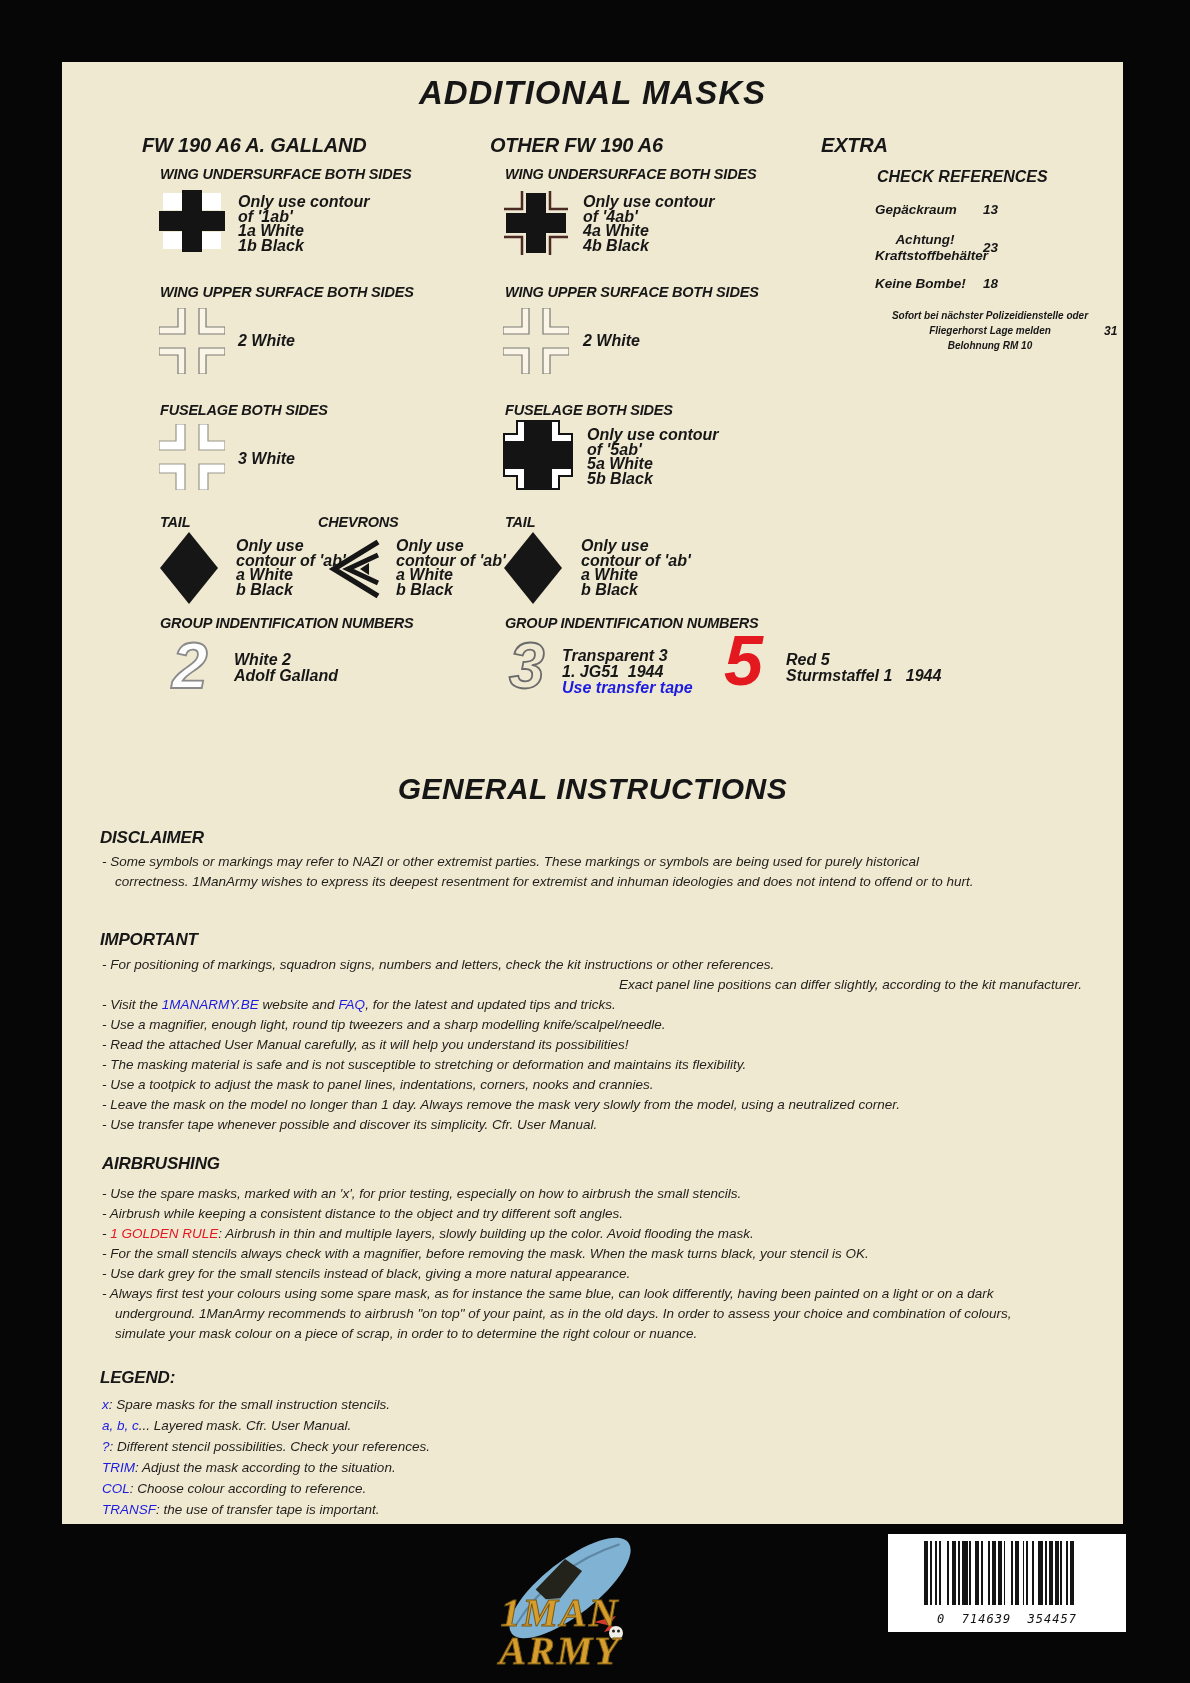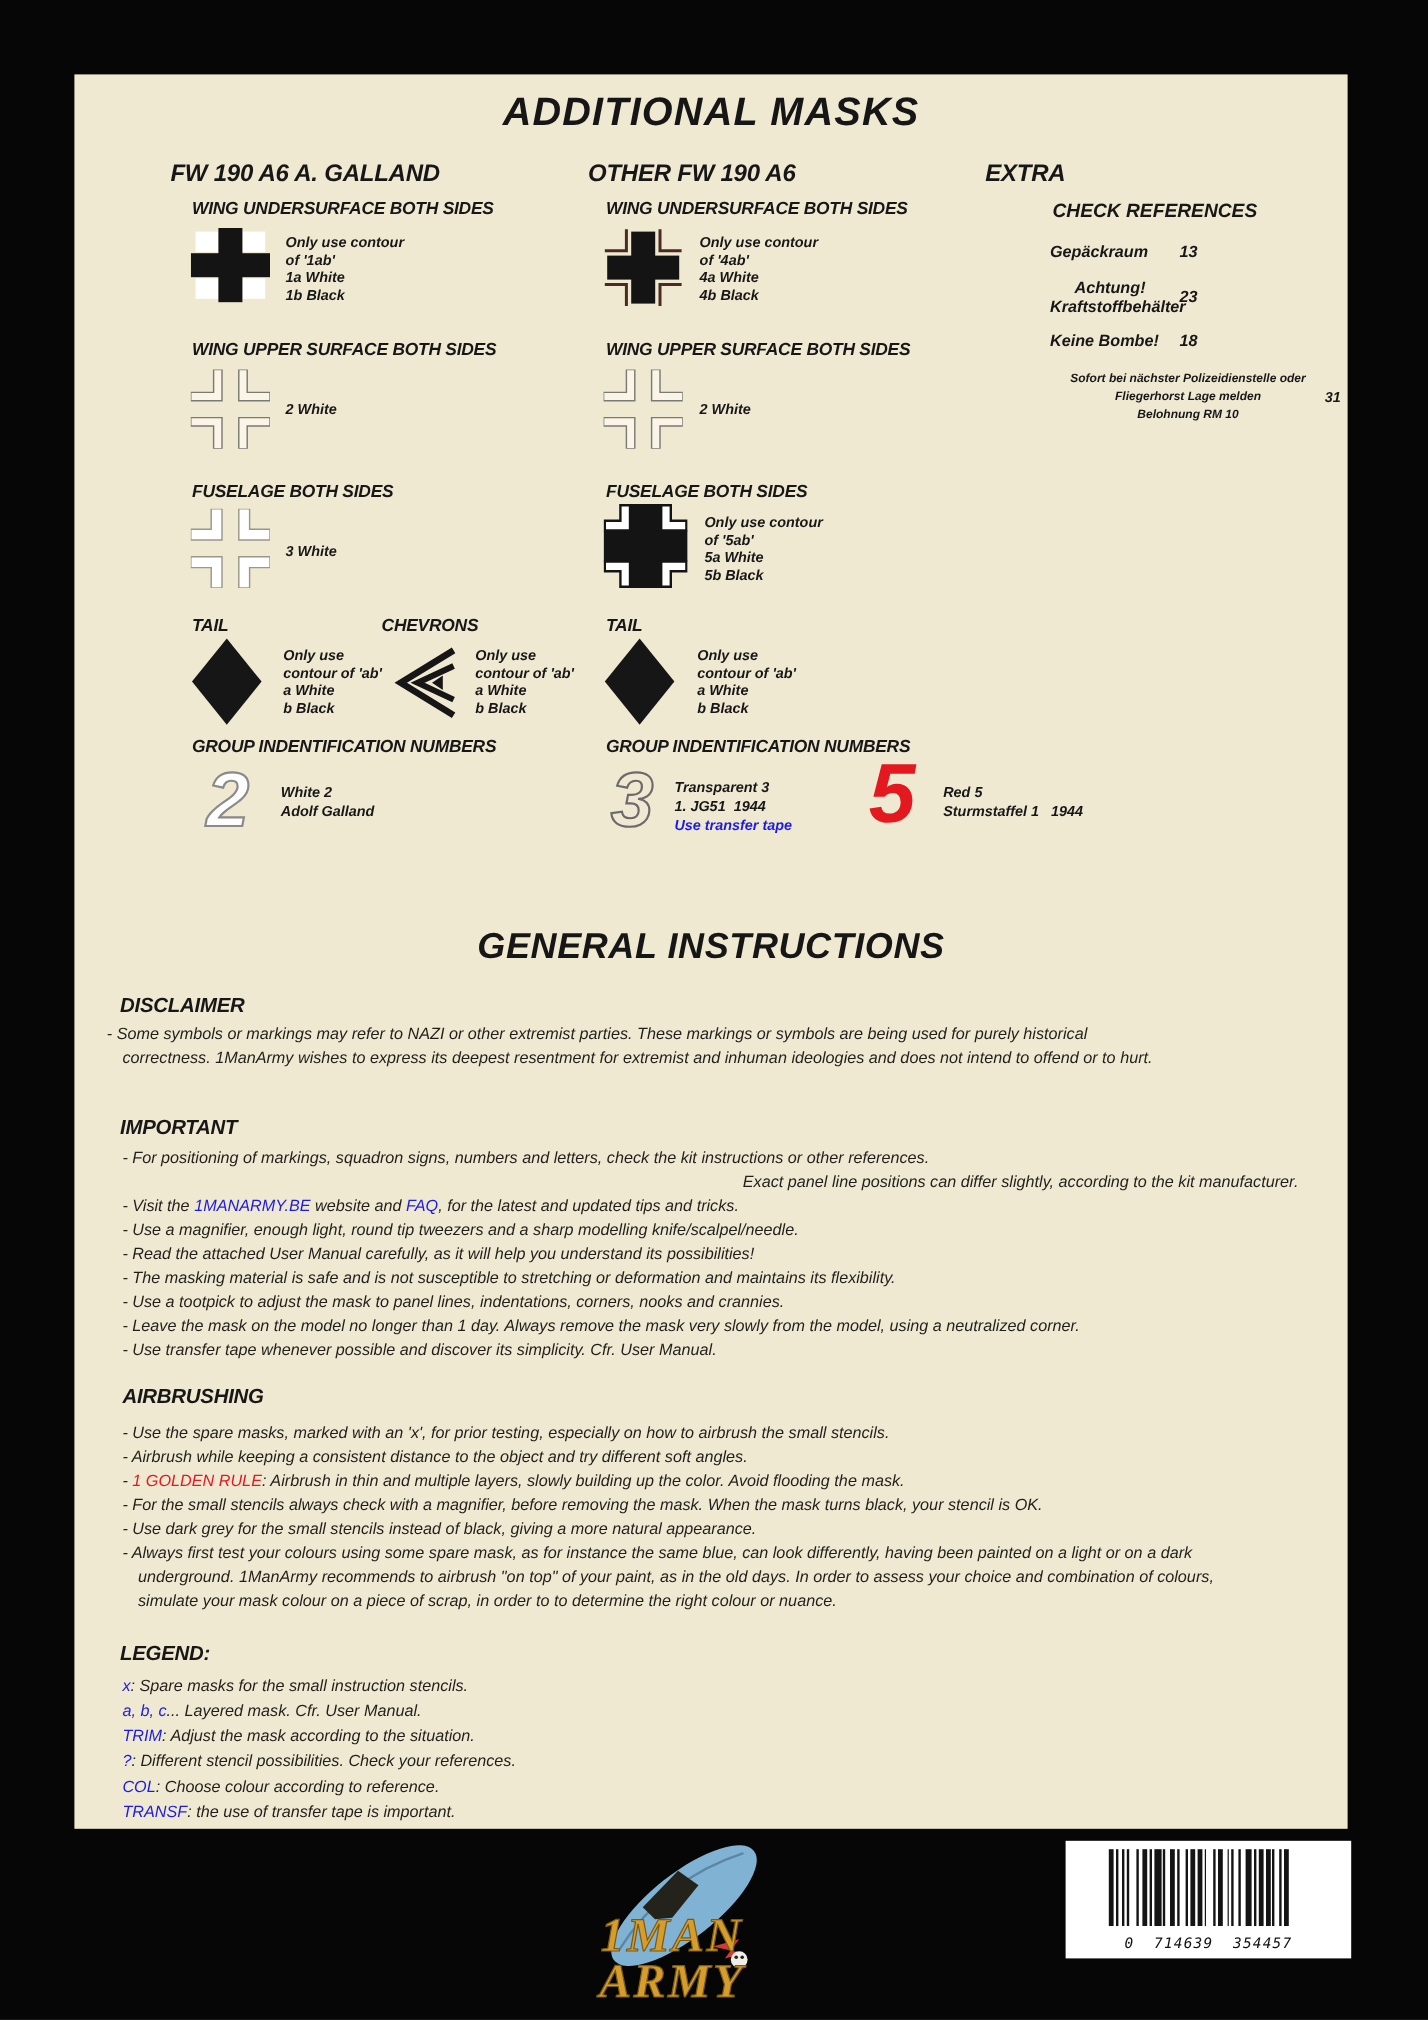--- a/index.html
+++ b/index.html
@@ -12,21 +12,21 @@
     position:absolute; left:62px; top:62px; width:1061px; height:1462px;
     background:#f0e9d2;
   }
   .title {
     position:absolute; top:12px; left:0; width:100%; text-align:center;
     font-size:33px; font-weight:bold; letter-spacing:1px; color:#161616;
   }
   .colhead { position:absolute; font-weight:bold; font-size:20px; white-space:nowrap; color:#171717; letter-spacing:-0.2px;}
   .sub { position:absolute; font-weight:bold; font-size:14.5px; white-space:nowrap; color:#171717; letter-spacing:-0.2px;}
   .sub2 { position:absolute; font-weight:bold; font-size:16px; white-space:nowrap; color:#171717;}
-  .note { position:absolute; font-weight:bold; font-size:12px; line-height:14.5px; color:#171717;}
+  .note { position:absolute; font-weight:bold; font-size:16px; line-height:14.5px; color:#171717;}
   .note div { white-space:nowrap; }
   .pre { white-space:pre !important; }
   .blue { color:#1c1ce0; }
   .redtxt { color:#e4181f; }
   .bignum { position:absolute; font-weight:bold; line-height:1; }
   .num-white { font-size:64px; color:#fdfdfd; -webkit-text-stroke:1.8px #8a8a8a; }
   .num-clear { font-size:64px; color:#f0e9d2; -webkit-text-stroke:1.8px #6b6b6b; }
   .num-red { font-size:70px; color:#e4181f; }
   .h2 {
     position:absolute; top:710px; left:0; width:100%; text-align:center;
@@ -229,21 +229,21 @@
     <div class="refblock" style="left:813px;top:246px;width:230px;font-size:10px;line-height:15px">
       <div>Sofort bei nächster Polizeidienstelle oder</div>
       <div>Fliegerhorst Lage melden</div>
       <div>Belohnung RM 10</div>
     </div>
     <div class="refnum" style="left:1042px;top:262px;font-size:12px">31</div>
 
     <div class="h2">GENERAL INSTRUCTIONS</div>
 
     <div class="h3" style="left:38px;top:766px">DISCLAIMER</div>
-    <div class="body-text" style="left:27px;top:790px;width:890px">
+    <div class="body-text" style="left:40px;top:790px;width:890px">
       <div class="li">- Some symbols or markings may refer to NAZI or other extremist parties. These markings or symbols are being used for purely historical correctness. 1ManArmy wishes to express its deepest resentment for extremist and inhuman ideologies and does not intend to offend or to hurt.</div>
     </div>
 
     <div class="h3" style="left:38px;top:868px">IMPORTANT</div>
     <div class="body-text" style="left:40px;top:893px;width:980px">
       <div class="li">- For positioning of markings, squadron signs, numbers and letters, check the kit instructions or other references.</div>
       <div class="li cont">Exact panel line positions can differ slightly, according to the kit manufacturer.</div>
       <div class="li">
         <span>- Visit the </span><span class="blue">1MANARMY.BE</span><span> website and </span><span class="blue">FAQ</span><span>, for the latest and updated tips and tricks.</span>
       </div>
@@ -264,22 +264,22 @@
       </div>
       <div class="li">- For the small stencils always check with a magnifier, before removing the mask. When the mask turns black, your stencil is OK.</div>
       <div class="li">- Use dark grey for the small stencils instead of black, giving a more natural appearance.</div>
       <div class="li">- Always first test your colours using some spare mask, as for instance the same blue, can look differently, having been painted on a light or on a dark underground. 1ManArmy recommends to airbrush "on top" of your paint, as in the old days. In order to assess your choice and combination of colours, simulate your mask colour on a piece of scrap, in order to to determine the right colour or nuance.</div>
     </div>
 
     <div class="h3" style="left:38px;top:1306px">LEGEND:</div>
     <div class="body-text" style="left:40px;top:1332px;width:900px">
       <div class="leg"><span class="blue">x</span><span>: Spare masks for the small instruction stencils.</span></div>
       <div class="leg"><span class="blue">a, b, c</span><span>... Layered mask. Cfr. User Manual.</span></div>
+      <div class="leg"><span class="blue">?</span><span>: Different stencil possibilities. Check your references.</span></div>
       <div class="leg"><span class="blue">TRIM</span><span>: Adjust the mask according to the situation.</span></div>
-      <div class="leg"><span class="blue">?</span><span>: Different stencil possibilities. Check your references.</span></div>
       <div class="leg"><span class="blue">COL</span><span>: Choose colour according to reference.</span></div>
       <div class="leg"><span class="blue">TRANSF</span><span>: the use of transfer tape is important.</span></div>
     </div>
   </div>
 
   <svg class="logo" width="190" height="152" viewBox="0 0 190 152">
     <g transform="rotate(-38 100 62)">
       <ellipse cx="100" cy="62" rx="74" ry="27" fill="#7fb2d3"></ellipse>
       <path d="M34,58 Q100,34 166,58" stroke="#5d86a3" stroke-width="2" fill="none"></path>
       <polygon points="72,42 114,36 120,56 86,64 74,56" fill="#23231c"></polygon>

